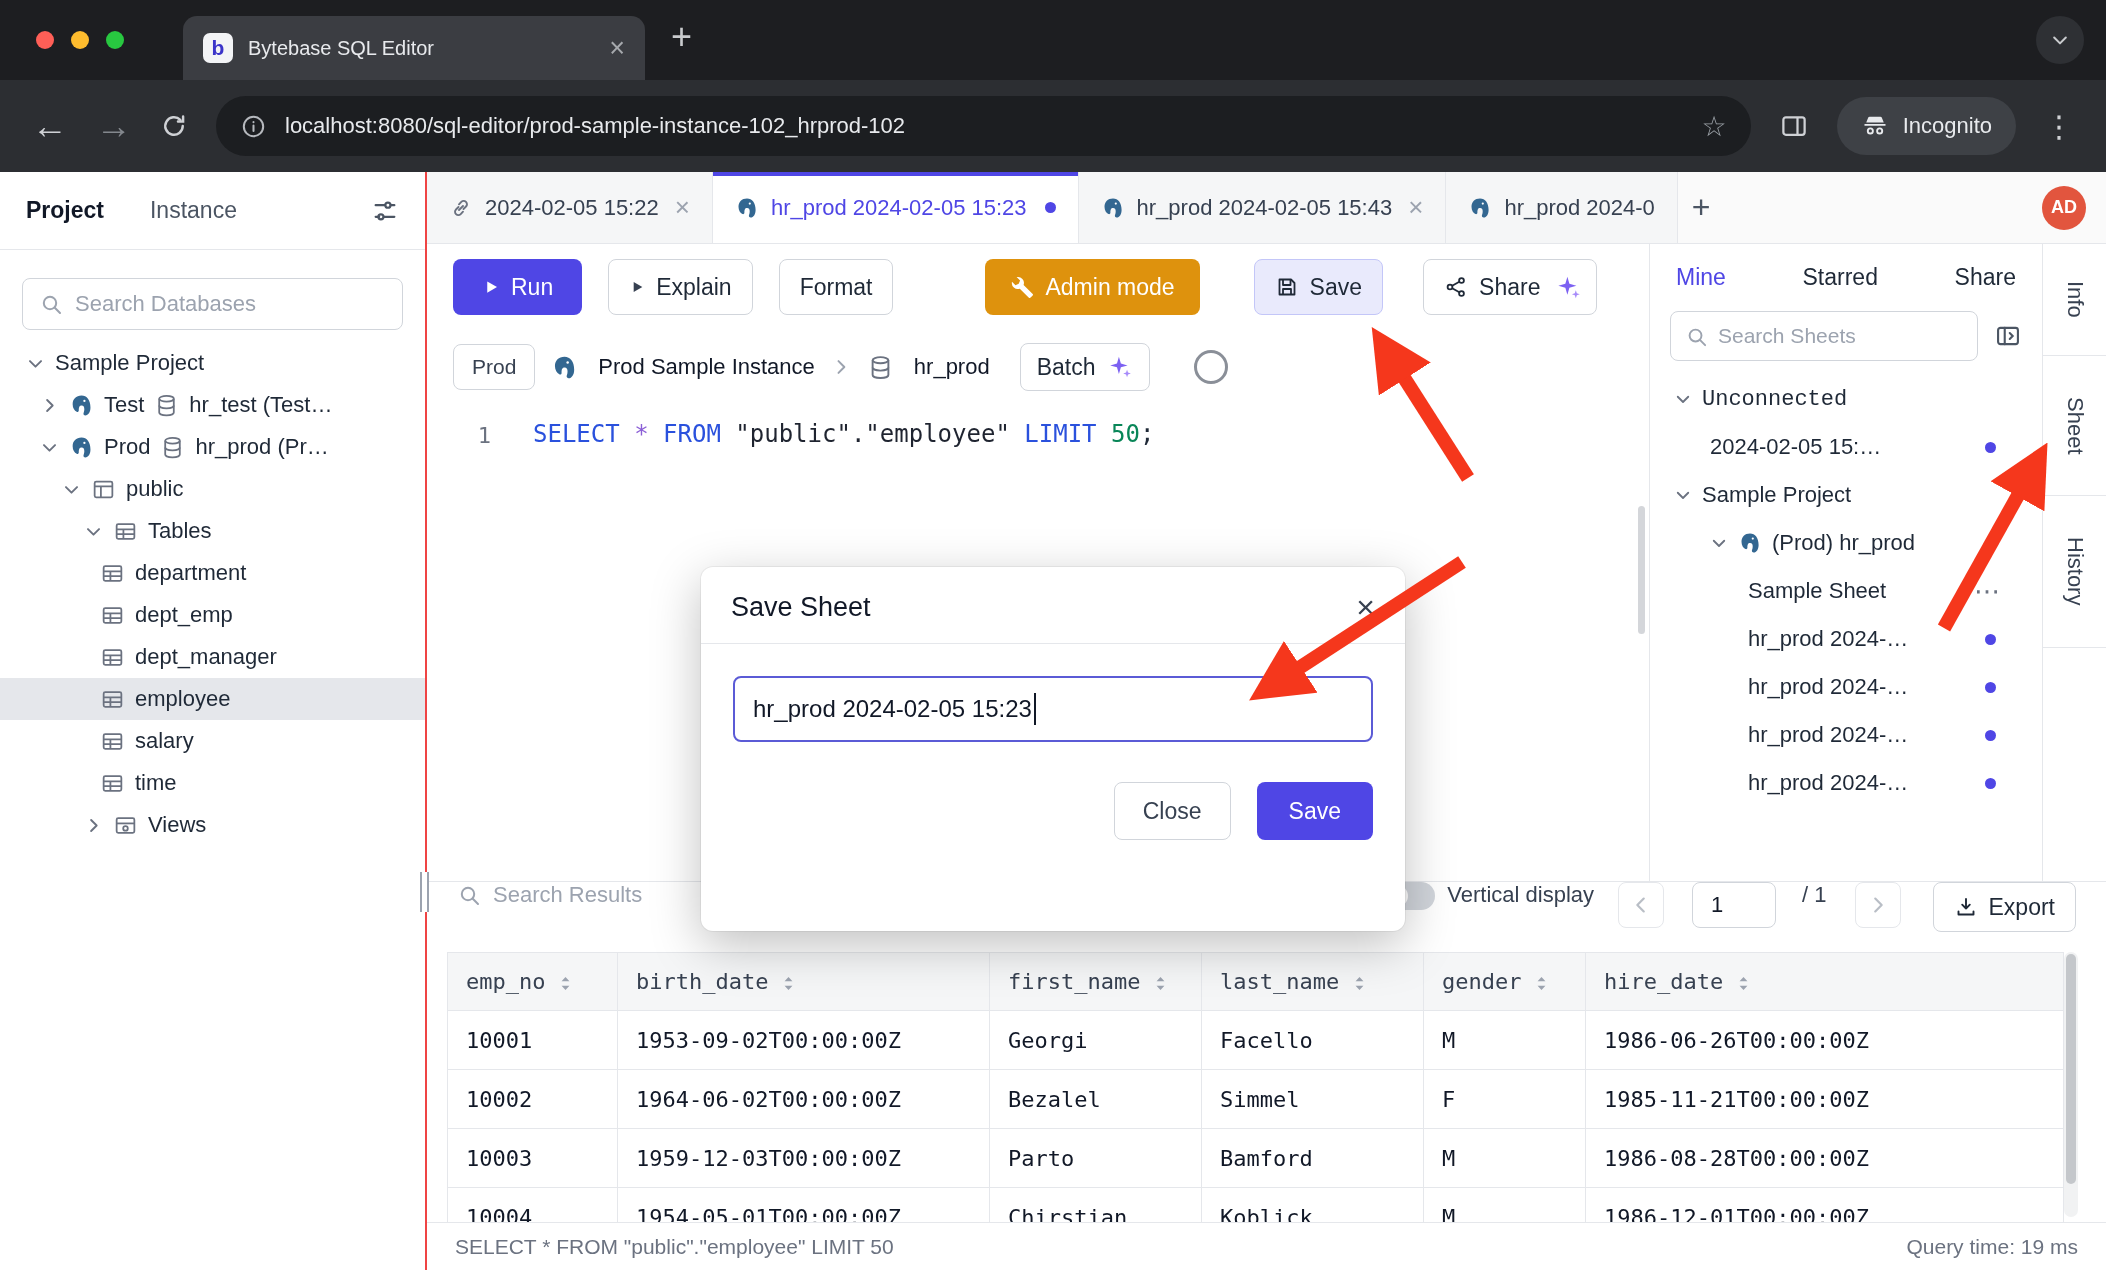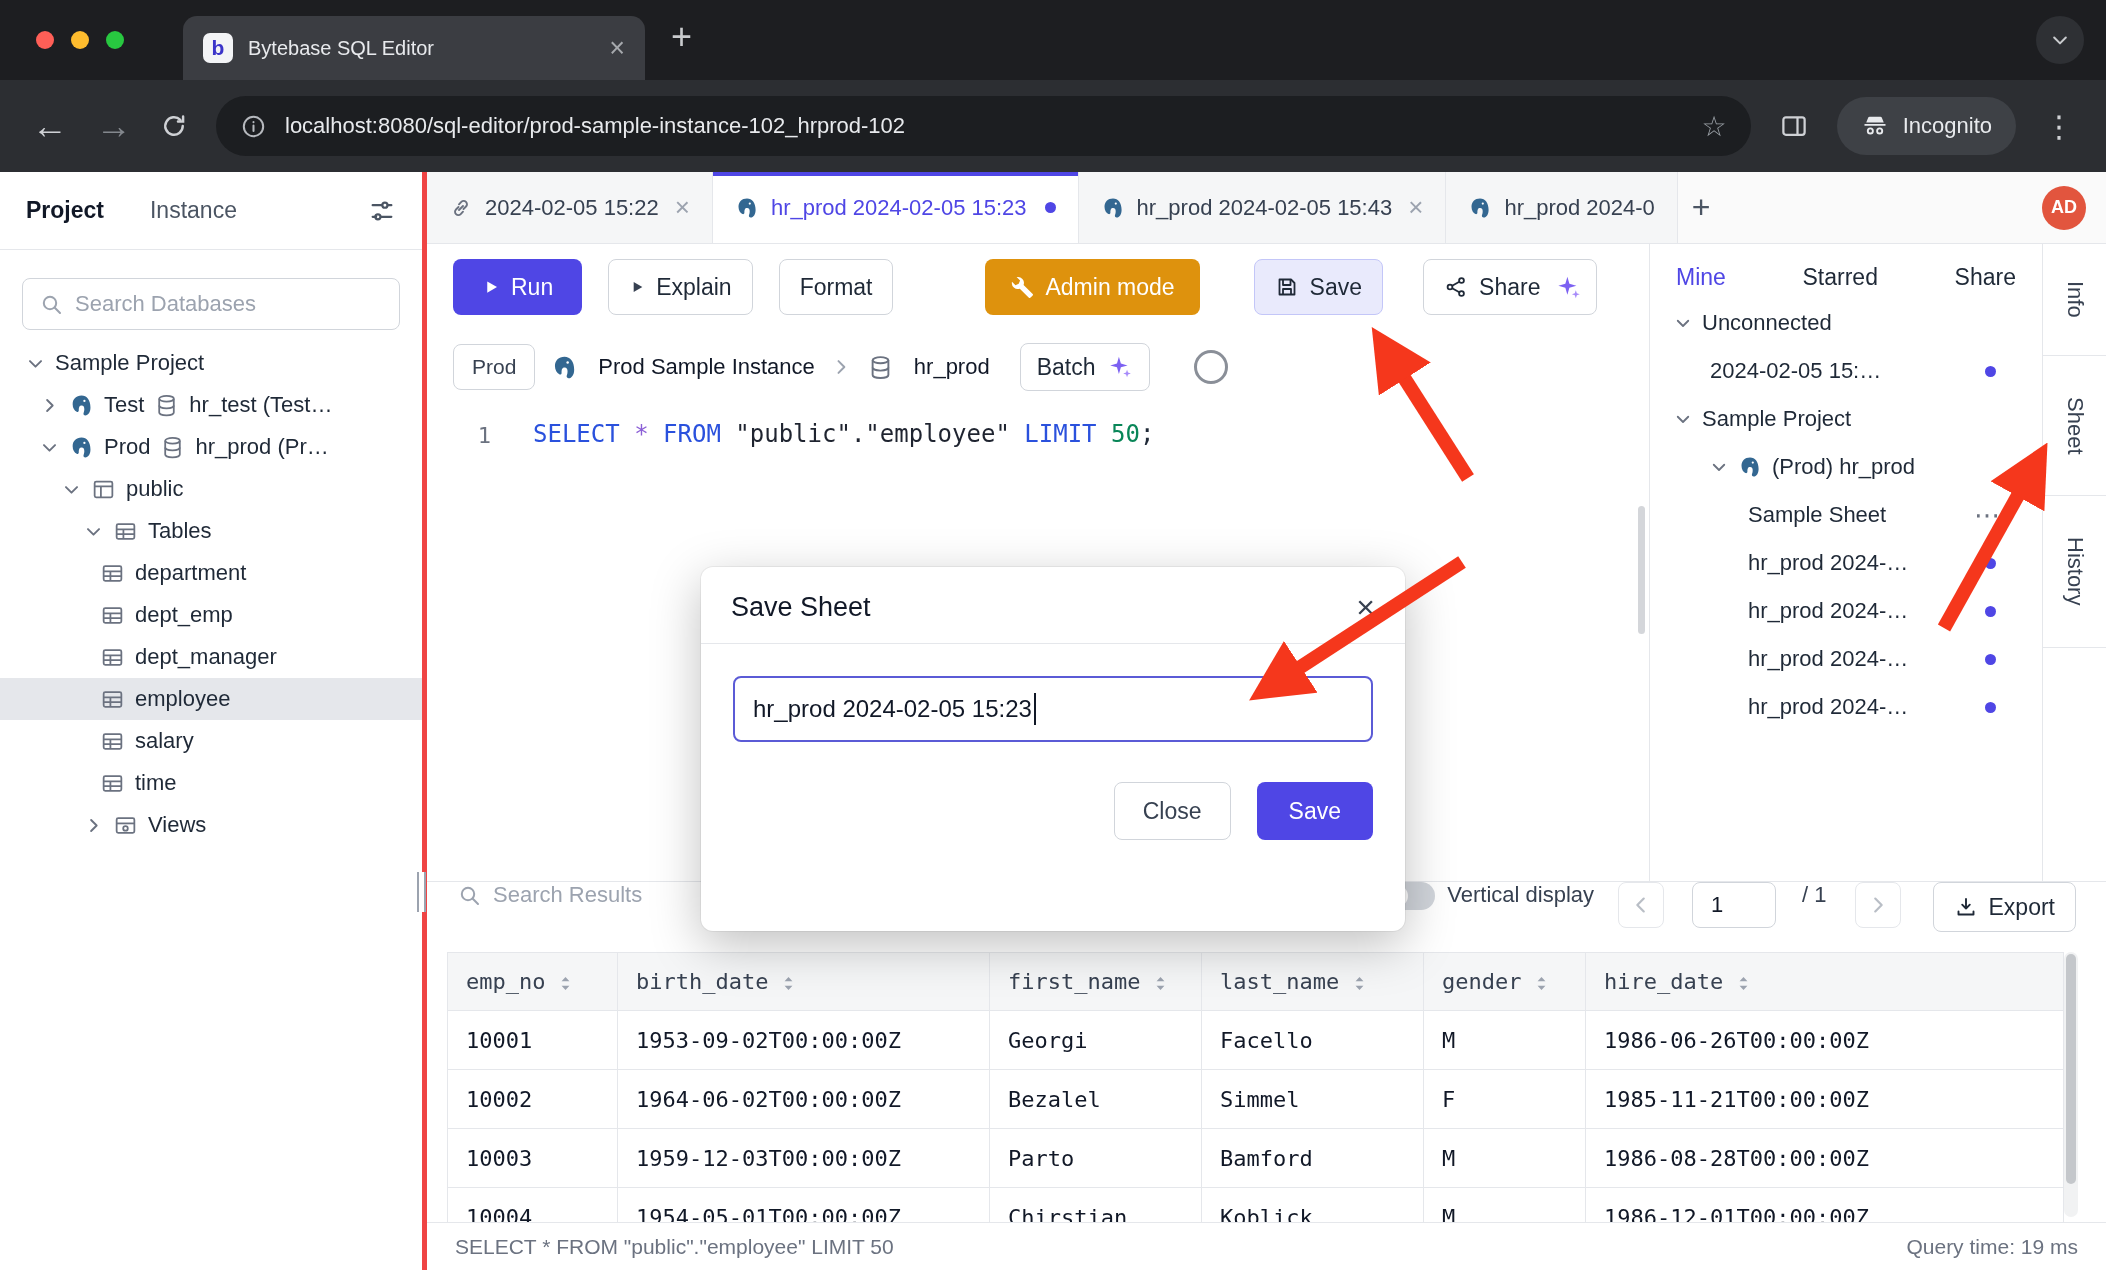--- a/index.html
+++ b/index.html
@@ -29,21 +29,21 @@
   #urlbar .star{font-size:28px;color:#9aa0a6}
   #panel-btn{color:#cfd1d5;font-size:30px}
   #incognito{height:58px;border-radius:29px;background:#3e4146;display:flex;align-items:center;gap:14px;padding:0 24px;color:#e8eaed;font-size:22px}
   #incognito .icw{font-size:28px}
   #menu-btn{color:#cfd1d5;font-size:30px}
 
   
   #app{display:flex;height:1098px;background:#fff}
 
   
-  #sidebar{width:427px;border-right:5px solid #ef4444;display:flex;flex-direction:column;position:relative}
+  #sidebar{width:427px;border-right:2px solid #ef4444;display:flex;flex-direction:column;position:relative}
   #sidebar-header{height:78px;border-bottom:1px solid #e5e7eb;display:flex;align-items:center;padding:0 26px;gap:46px;flex:none}
   .sb-tab{font-size:23px;color:#4b5563}
   .sb-tab.active{color:#111827;font-weight:bold}
   #sidebar-tune{margin-left:auto;color:#4b5563;font-size:28px}
   #db-search{margin:28px 22px 12px;height:52px;border:1px solid #d1d5db;border-radius:8px;display:flex;align-items:center;gap:12px;padding:0 16px;color:#9ca3af;font-size:22px;flex:none}
   #db-search .icw{font-size:24px}
   #db-tree{font-size:22px;color:#1f2937;overflow:hidden}
   .trow{height:42px;display:flex;align-items:center;gap:10px;white-space:nowrap;overflow:hidden}
   .trow.selected{background:#e5e7eb}
   .chev{color:#6b7280;font-size:19px;display:inline-flex;flex:none}
@@ -554,22 +554,40 @@
         </div>
         <div id="editor-scroll"></div>
       </div>
 
       <div id="sheet-panel">
         <div id="sheet-tabs">
             <span class="sheet-tab active">Mine</span>
             <span class="sheet-tab">Starred</span>
             <span class="sheet-tab">Share</span>
           </div>
+        <div id="sheet-search-row">
+          <div id="sheet-search">
+            <span class="icw" id="ic-sheetsearch">
+                <svg width="1em" height="1em" viewBox="0 0 24 24" fill="none" stroke="currentColor" stroke-width="2">
+                  <circle cx="11" cy="11" r="6.2"></circle>
+                  <path d="M15.8 15.8L21 21" stroke-linecap="round"></path>
+                </svg>
+              </span>
+            <span>Search Sheets</span>
+          </div>
+          <span id="sheet-collapse" class="icw">
+              <svg width="1em" height="1em" viewBox="0 0 24 24" fill="none" stroke="currentColor" stroke-width="1.8" stroke-linecap="round">
+                <rect x="3.5" y="5" width="17" height="14" rx="2"></rect>
+                <path d="M9.2 5v14"></path>
+                <path d="M13.5 9.5L16 12l-2.5 2.5"></path>
+              </svg>
+            </span>
+        </div>
         <div id="sheet-tree">
-            <div class="srow" style="padding-left: 24px;">
+            <div class="srow" style="padding-left: 24px; font-family: Liberation Mono, monospace;">
               <span class="chev">
                 <svg width="1em" height="1em" viewBox="0 0 24 24" fill="none" stroke="currentColor" stroke-width="2.4" stroke-linecap="round" stroke-linejoin="round">
                   <path d="M5 9l7 7 7-7"></path>
                 </svg>
               </span>
               <span>Unconnected</span>
             </div>
             <div class="srow" style="padding-left: 60px;">
               <span>2024-02-05 15:…</span>
               <span class="dot"></span>

